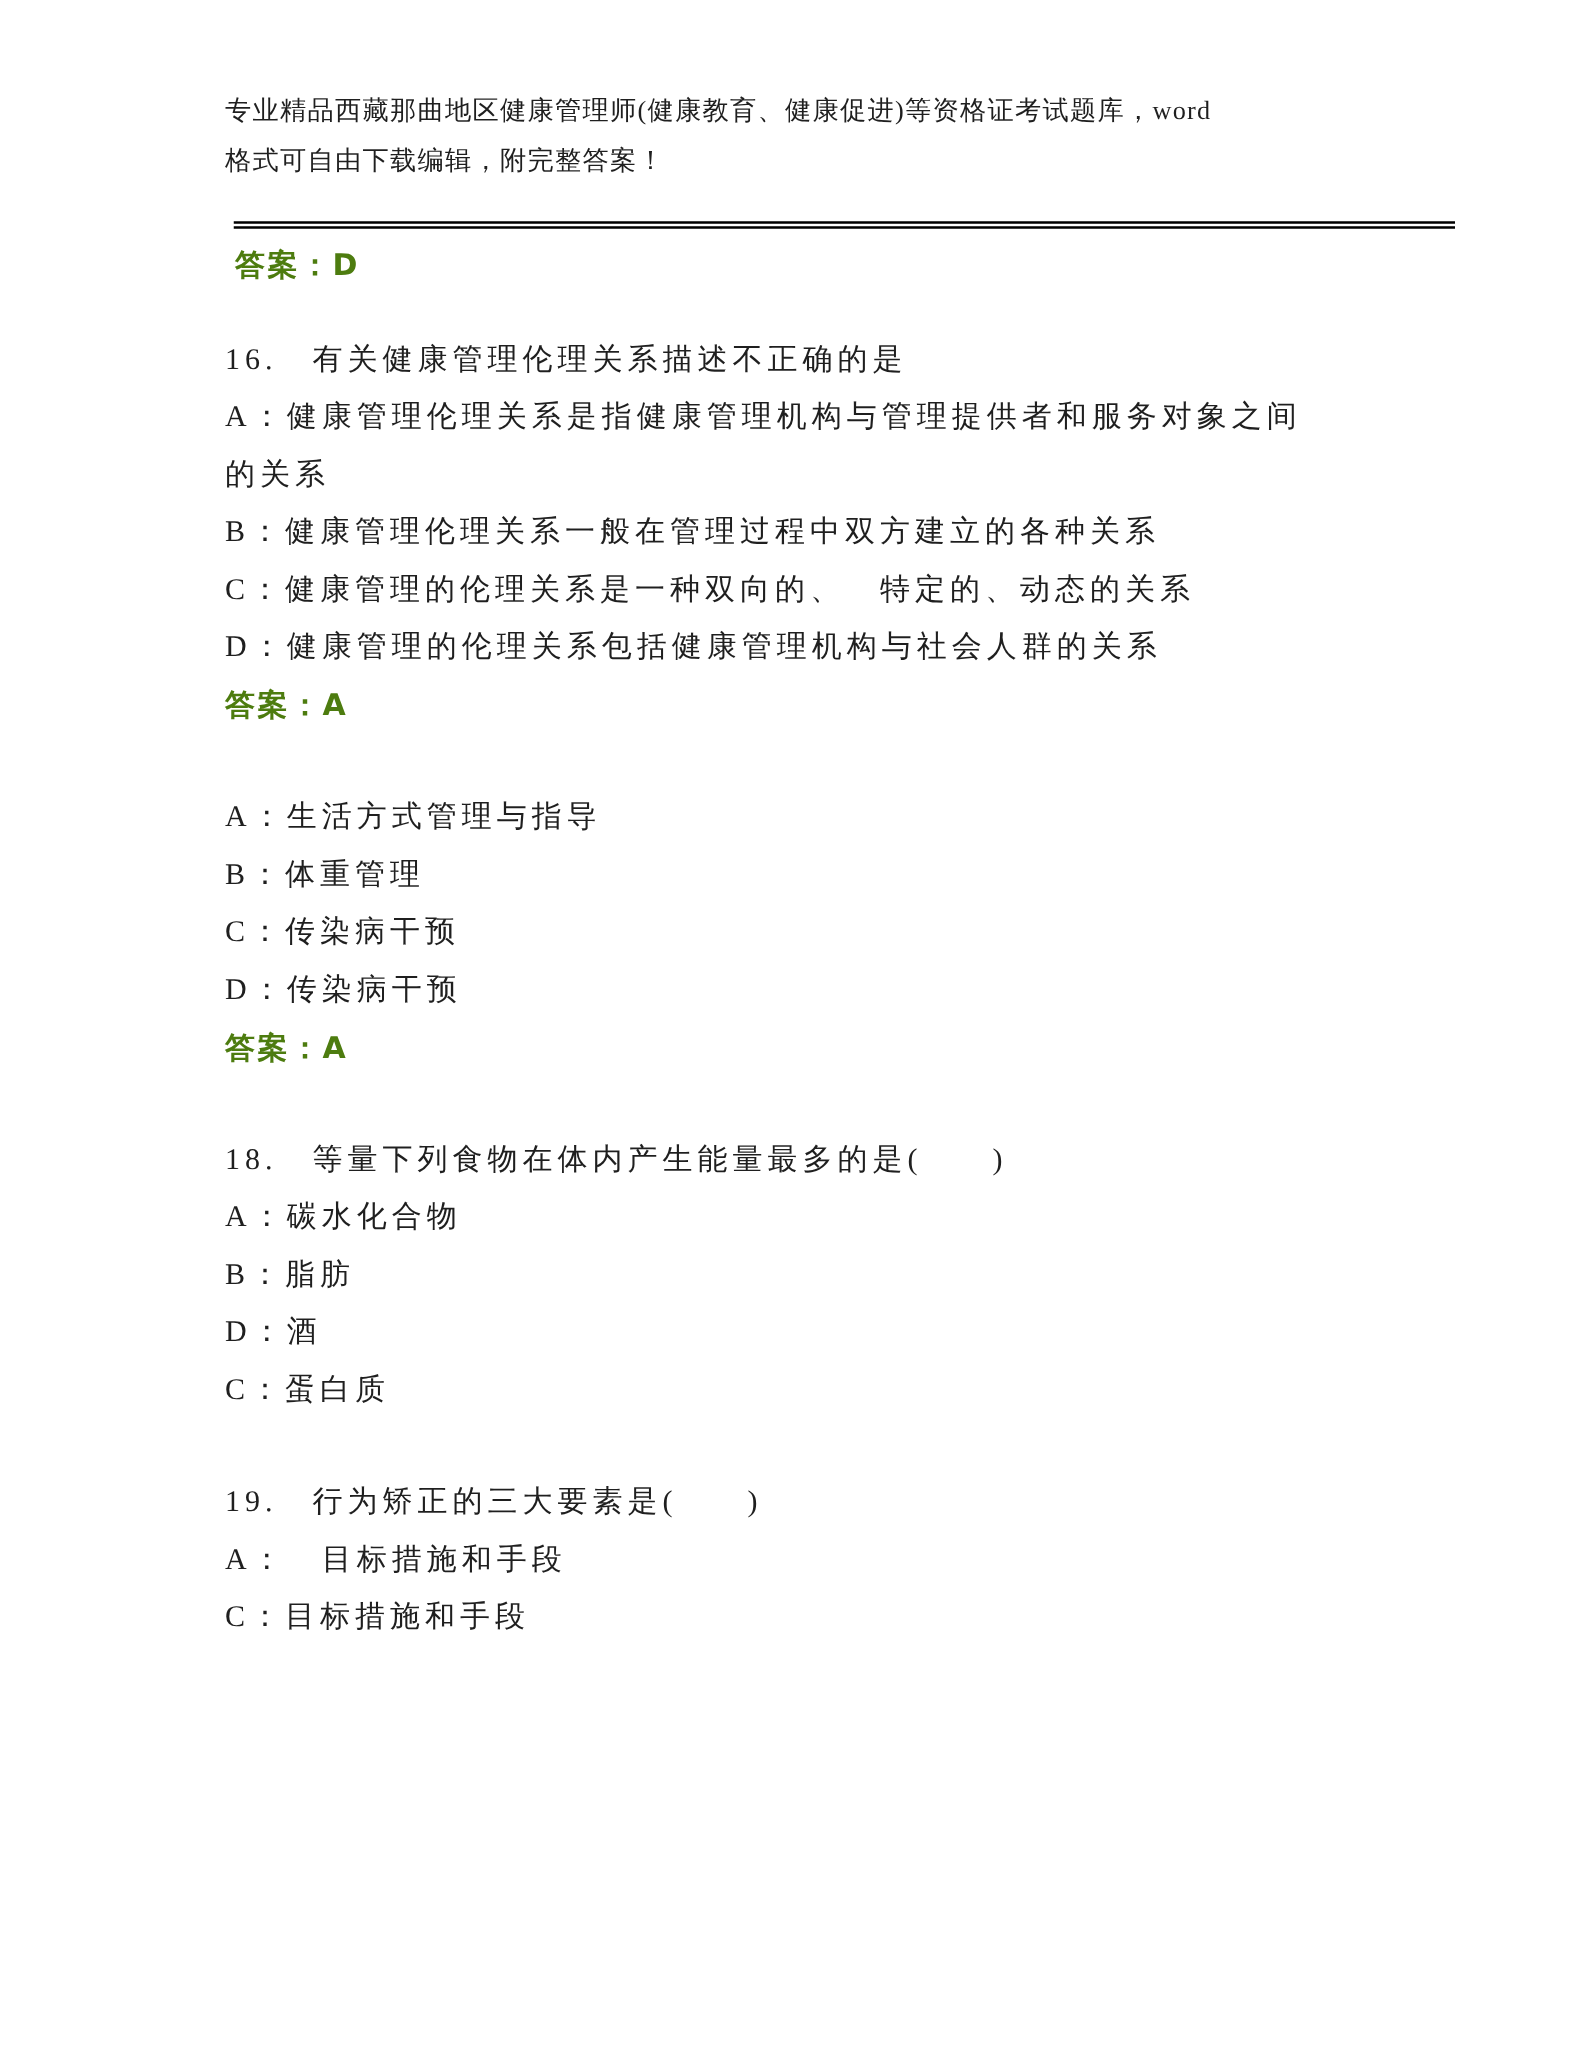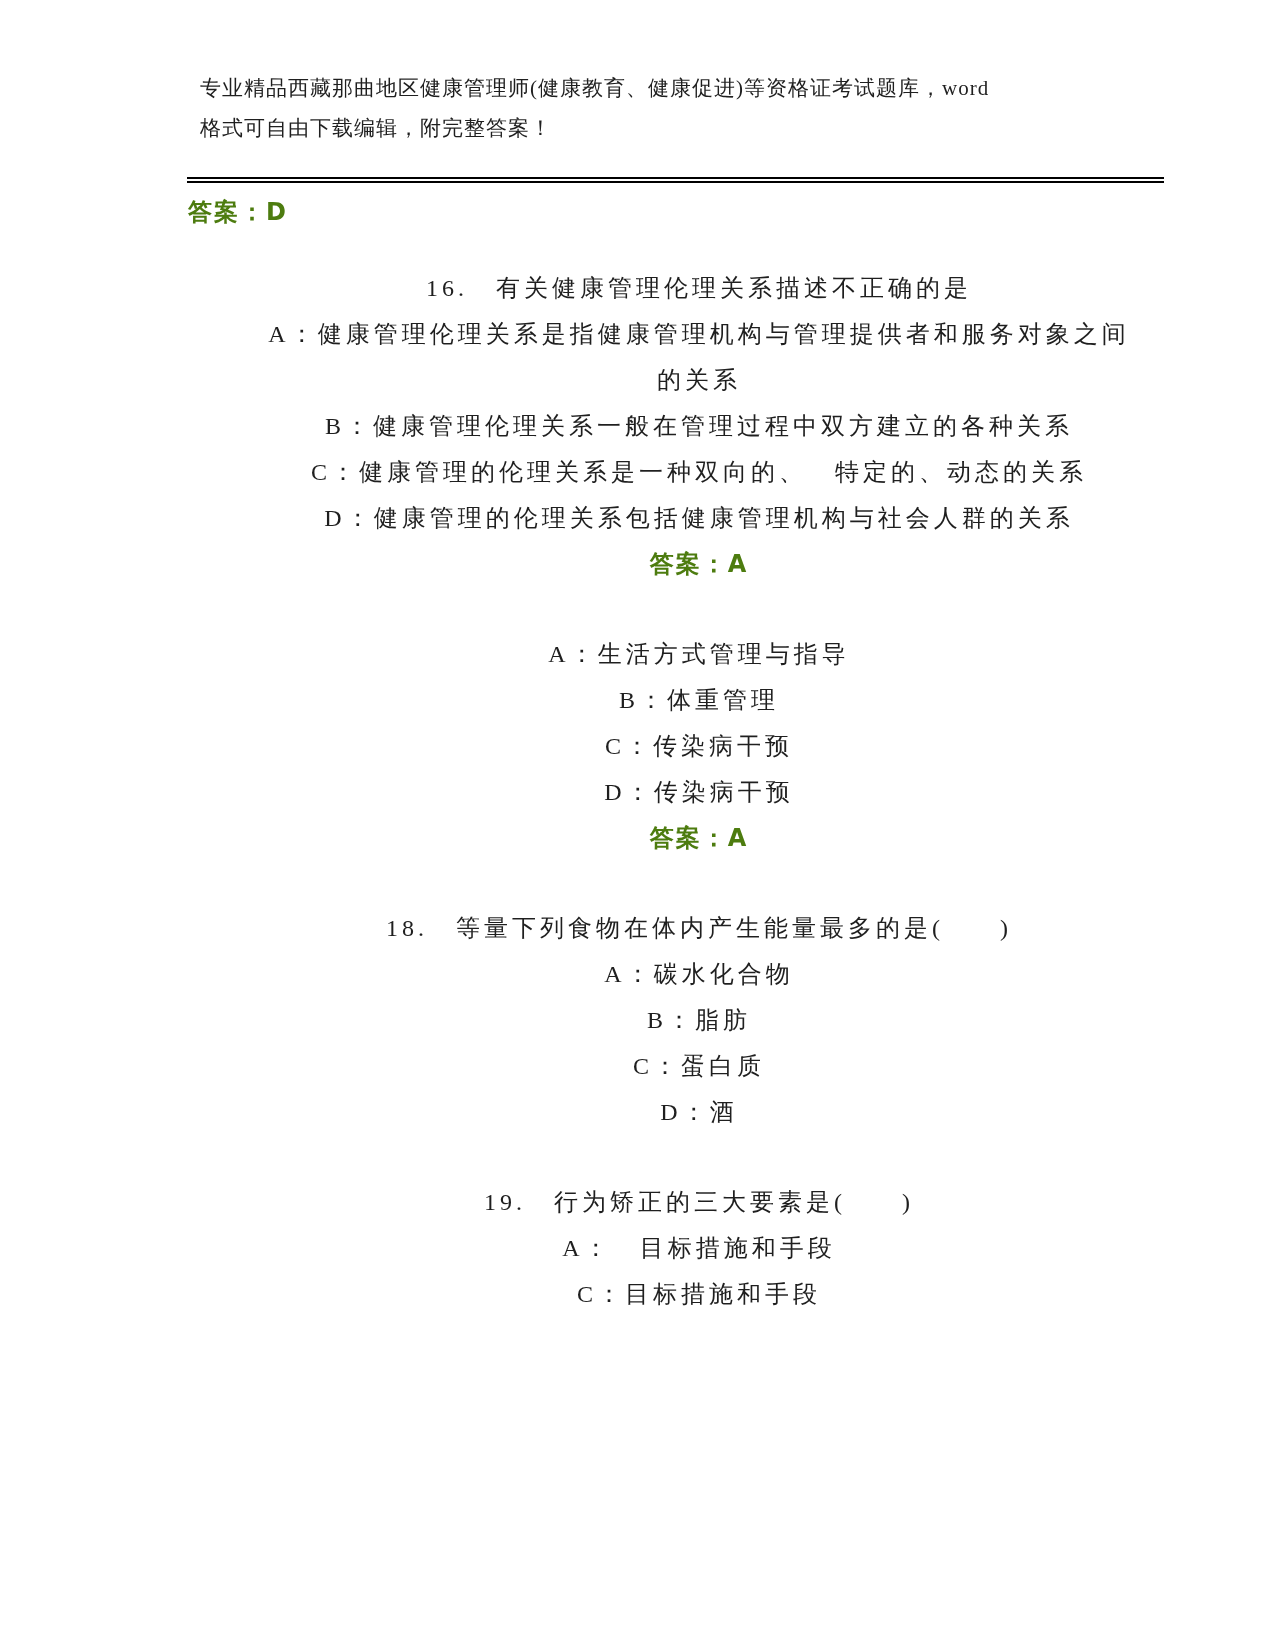--- a/index.html
+++ b/index.html
@@ -15,21 +15,21 @@
   }
   .page {
     position: relative;
     width: 1275px;
     height: 1650px;
     background: #ffffff;
     overflow: hidden;
   }
   .header-text {
     position: absolute;
-    left: 200px;
+    left: 180px;
     top: 68px;
     width: 990px;
     font-size: 21px;
     line-height: 40px;
     letter-spacing: 1px;
     white-space: pre-line;
     color: #1f1f1f;
   }
   .header-rule {
     position: absolute;
@@ -48,24 +48,23 @@
   .answer-line {
     font-family: "DejaVu Sans", sans-serif;
     font-weight: 700;
     font-size: 24px;
     line-height: 46px;
     letter-spacing: 2px;
     color: #4d7c0f;
   }
   .questions {
     position: absolute;
-    left: 204px;
+    left: 180px;
     top: 265px;
     width: 990px;
-    text-align: center;
   }
   .question {
     margin-bottom: 44px;
   }
   .q-title, .q-option {
     font-size: 24px;
     line-height: 46px;
     letter-spacing: 4px;
     white-space: pre-line;
     color: #1f1f1f;
@@ -100,22 +99,22 @@
       <div class="q-option">B：体重管理</div>
       <div class="q-option">C：传染病干预</div>
       <div class="q-option">D：传染病干预</div>
       <div class="answer-line">答案：A</div>
     </article>
 
     <article class="question">
       <div class="q-title">18.　等量下列食物在体内产生能量最多的是(　　)</div>
       <div class="q-option">A：碳水化合物</div>
       <div class="q-option">B：脂肪</div>
+      <div class="q-option">D：酒</div>
       <div class="q-option">C：蛋白质</div>
-      <div class="q-option">D：酒</div>
     </article>
 
     <article class="question">
       <div class="q-title">19.　行为矫正的三大要素是(　　)</div>
       <div class="q-option">A：　目标措施和手段</div>
       <div class="q-option">C：目标措施和手段</div>
     </article>
 
   </div>
 </div>

